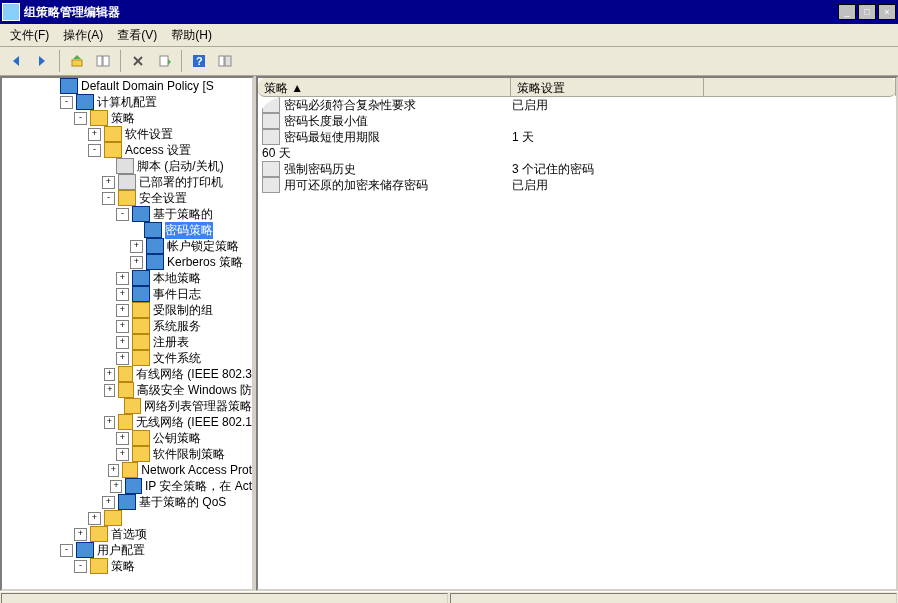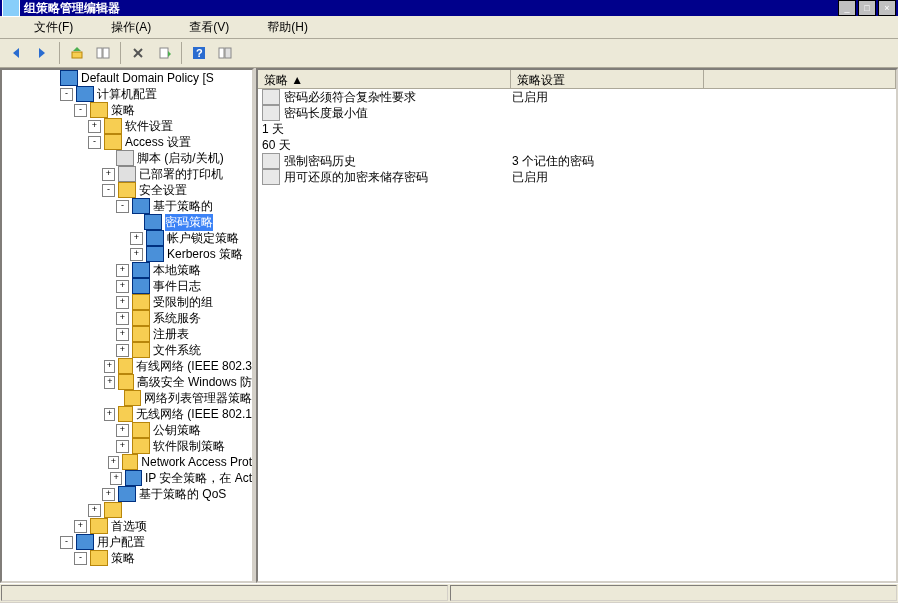--- a/index.html
+++ b/index.html
@@ -1,42 +1,42 @@
 <!DOCTYPE html>
 <html><head>
 <meta charset="utf-8">
 <style>
 html,body{margin:0;padding:0;font-family:"SimSun","宋体",sans-serif;font-size:12px;background:#d4d0c8;width:898px;height:603px;overflow:hidden;}
-.titlebar{background:#00008b;color:#fff;height:16px;display:flex;align-items:center;padding:0 2px;}
+.titlebar{background:#00008b;color:#fff;height:24px;display:flex;align-items:center;padding:0 2px;}
 .titlebar .icon{width:16px;height:16px;background:#87cefa;margin-right:4px;border:1px solid #fff;}
 .titlebar .title{flex:1;font-weight:bold;}
 .titlebar .winbtns{display:flex;gap:2px;}
 .titlebar .winbtn{width:16px;height:14px;background:#c0c0c0;border:1px solid #000;display:flex;align-items:center;justify-content:center;font-size:9px;}
 .menubar{background:#ece9d8;border-bottom:1px solid #aca899;height:22px;display:flex;align-items:center;padding:0 4px;gap:2px;}
-.menubar span{padding:2px 6px;cursor:default;margin-left:24px;}
+.menubar span{padding:2px 6px;cursor:default;}
 .toolbar{background:#ece9d8;border-bottom:1px solid #aca899;height:28px;display:flex;align-items:center;padding:0 4px;gap:2px;}
 .tbtn{width:22px;height:22px;border:1px solid transparent;display:flex;align-items:center;justify-content:center;}
 .sep{width:1px;height:22px;background:#aca899;margin:0 3px;}
 .workspace{display:flex;height:calc(603px - 20px - 22px - 28px - 18px);}
 .treepane{width:250px;background:#fff;border:2px inset #d4d0c8;overflow:auto;position:relative;}
 .tree{padding:0;margin-left:44px;}
 .node{white-space:nowrap;display:flex;align-items:center;height:16px;}
 .tw{display:inline-block;width:11px;height:11px;border:1px solid #808080;font-size:9px;line-height:9px;text-align:center;margin-right:3px;color:#000;background:#fff;}
 .sp{display:inline-block;width:14px;}
 .fico{width:16px;height:14px;display:inline-block;margin-right:3px;}
 .folder{background:#f7ce52;border:1px solid #b8860b;}
 .cfg{background:#4a90d9;border:1px solid #003080;}
 .scr{background:#e0e0e0;border:1px solid #888;}
 .sel{background:#3b82f6;color:#fff;}
 .listpane{flex:1;background:#fff;border:2px inset #d4d0c8;margin-left:2px;display:flex;flex-direction:column;overflow:hidden;}
-.listhead{display:flex;background:#ece9d8;border-bottom:1px solid #aca899;height:18px;}
+.listhead{display:flex;background:#ece9d8;border-bottom:1px solid #aca899;height:18px;border-radius:7px;}
 .listhead div{border-right:1px solid #aca899;padding:2px 6px;cursor:default;}
 .lh1{width:240px;}
 .lh2{width:180px;}
-.listbody{flex:1;overflow:auto;}
+.listbody{flex:1;overflow:auto;border-radius:26px;}
 .row{display:flex;height:16px;align-items:center;}
 .row .c1{width:246px;display:flex;align-items:center;padding-left:4px;}
 .row .c2{width:180px;padding-left:4px;}
 .rico{width:16px;height:14px;background:#e8e8e8;border:1px solid #999;margin-right:4px;display:inline-block;}
 .statusbar{height:18px;background:#ece9d8;border-top:1px solid #fff;display:flex;}
 .statusbar div{border:1px inset #d4d0c8;margin:1px;flex:1;}
 svg{display:block;}
 </style>
 </head>
 <body>
@@ -409,20 +409,24 @@
           </div>
           <div class="c2">已启用</div>
         </div>
         <div class="row">
           <div class="c1">
             <span class="rico"></span>
             <span>密码长度最小值</span>
           </div>
         </div>
         <div class="row">
+          <div class="c1">
+            <span class="rico"></span>
+            <span>密码最短使用期限</span>
+          </div>
           <div class="c2">1 天</div>
         </div>
         <div class="row">
           <div class="c2">60 天</div>
         </div>
         <div class="row">
           <div class="c1">
             <span class="rico"></span>
             <span>强制密码历史</span>
           </div>

